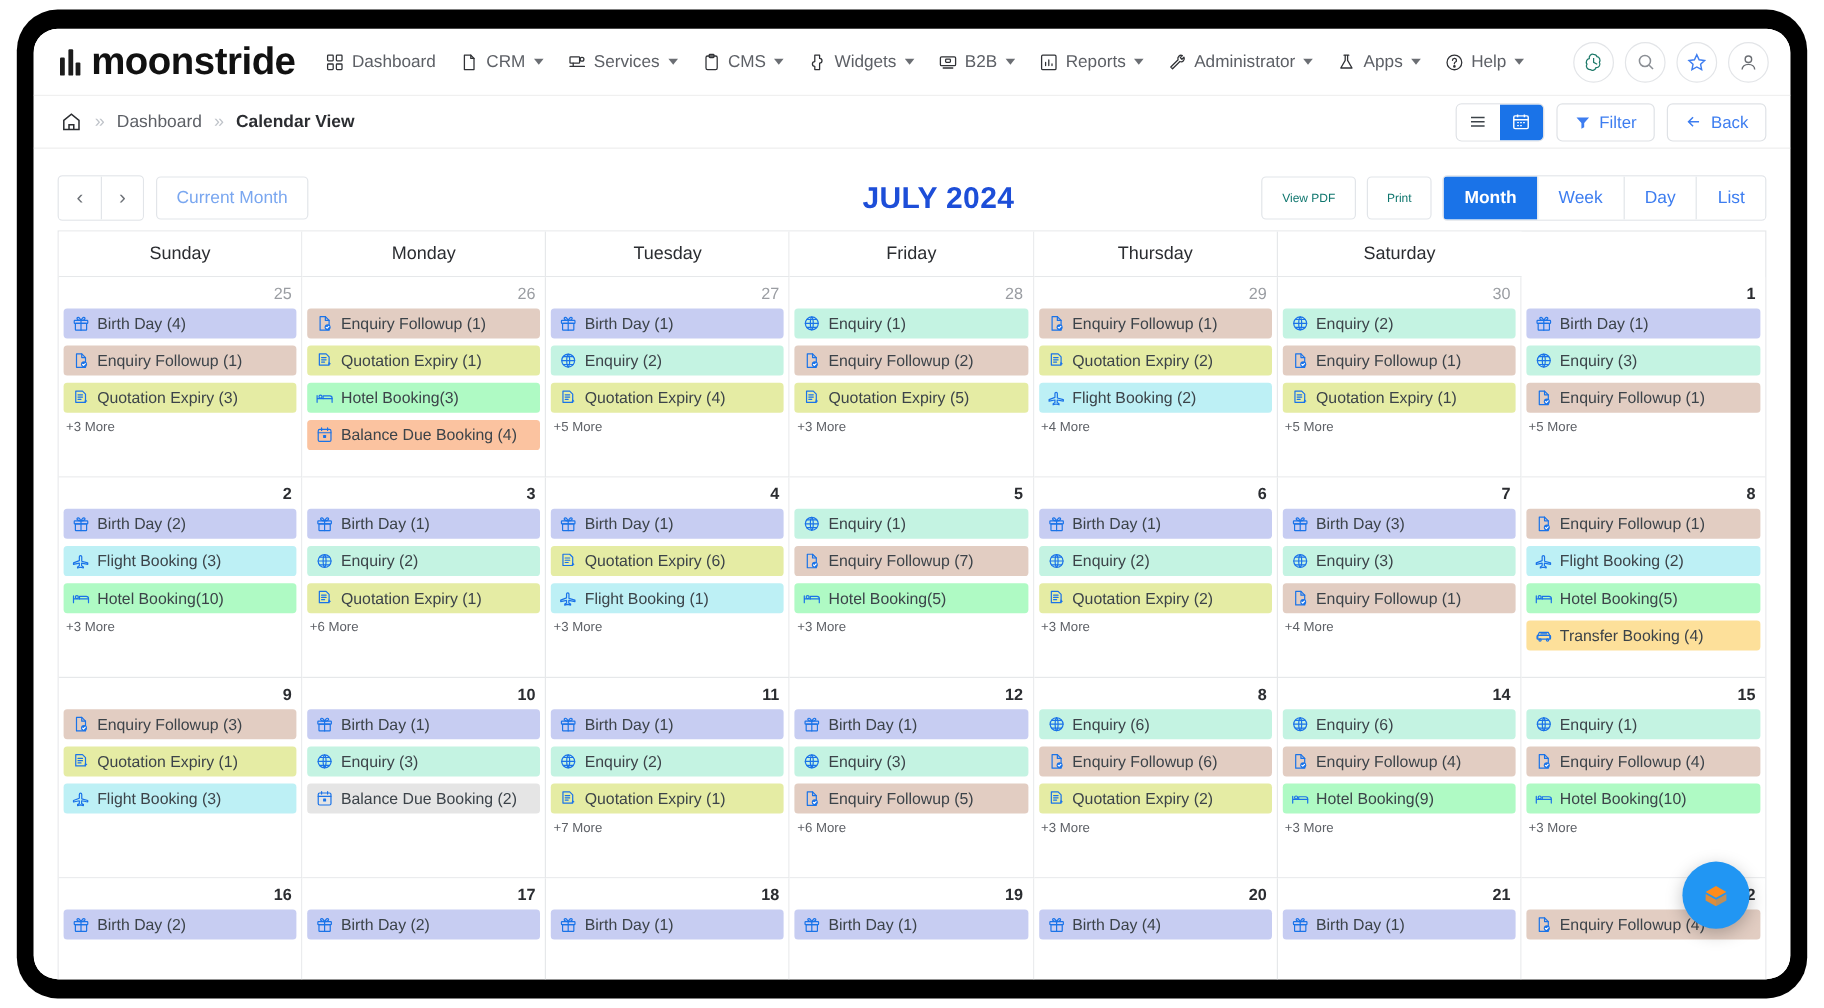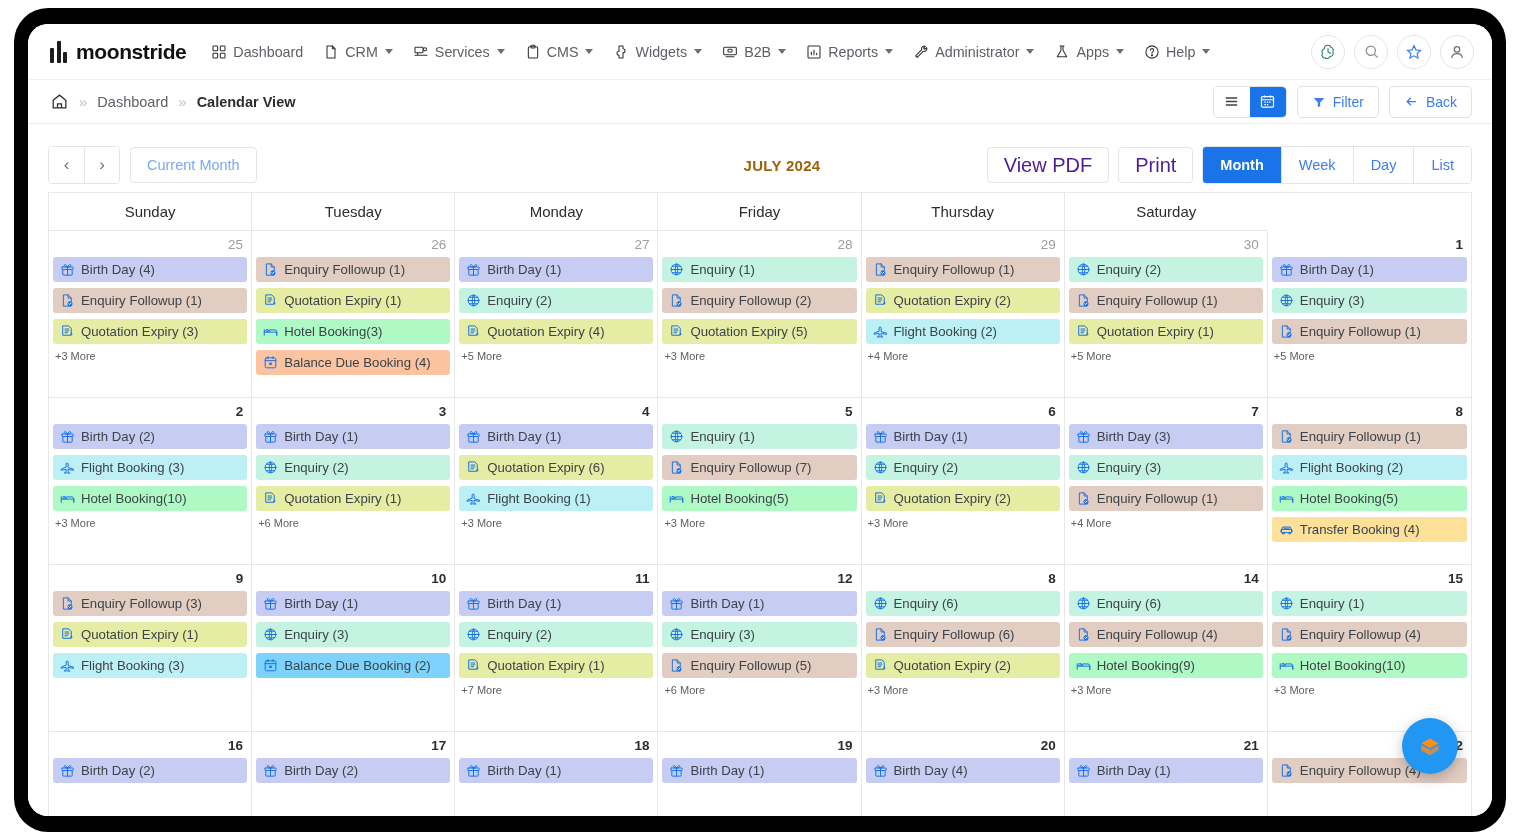--- a/index.html
+++ b/index.html
@@ -39,21 +39,21 @@
     border-bottom: 1px solid #f0f0f0;
   }
   .brand {
     display: flex; align-items: center; gap: 9px;
     margin-right: 16px;
   }
   .brand-mark { display: flex; align-items: flex-end; gap: 2.5px; height: 22px; }
   .brand-mark i { display: block; width: 4px; background: #1c1c1c; border-radius: 1px; }
   .bm1 { height: 15px; } .bm2 { height: 22px; } .bm3 { height: 11px; }
   .brand-name {
-    font-size: 21px; font-weight: 700; color: #111; letter-spacing: -0.4px;
+    font-size: 32px; font-weight: 700; color: #111; letter-spacing: -0.4px;
   }
   .navitems { display: flex; align-items: center; gap: 2px; flex: 1; }
   .navitem {
     display: flex; align-items: center; gap: 6px;
     padding: 6px 9px;
     font-size: 14.3px; color: #5d6066;
     cursor: pointer; white-space: nowrap;
   }
   .navitem .ic { display: flex; width: 16px; height: 16px; color: #303236; }
   .navitem svg { width: 100%; height: 100%; }
@@ -110,30 +110,30 @@
   }
   .arrows > div + div { border-left: 1px solid #e2e5e9; }
   .cur-month-btn {
     height: 36px; padding: 0 16px;
     border: 1px solid #e2e5e9; border-radius: 4px; background: #fff;
     display: flex; align-items: center;
     font-size: 14.5px; color: #7aa7f0; cursor: pointer;
   }
   .cal-title {
     position: absolute; left: 0; right: 0; text-align: center;
-    font-size: 15px; font-weight: 700; color: #a16207; letter-spacing: 0.3px;
+    font-size: 25px; font-weight: 700; color: #1d4ed8; letter-spacing: 0.3px;
     pointer-events: none;
     margin-left: 44px;
   }
   .tb-right { display: flex; align-items: center; gap: 9px; }
   .tb-btn {
     height: 36px; padding: 0 16px;
     border: 1px solid #e2e5e9; border-radius: 4px; background: #fff;
     display: flex; align-items: center;
-    font-size: 20px; color: #4c1d95; cursor: pointer;
+    font-size: 10px; color: #0f766e; cursor: pointer;
   }
   .viewgroup { display: flex; border: 1px solid #e2e5e9; border-radius: 4px; overflow: hidden; }
   .viewgroup > div {
     height: 36px; padding: 0 17px; background: #fff;
     display: flex; align-items: center;
     font-size: 14.5px; color: #3d7df0; cursor: pointer;
   }
   .viewgroup > div + div { border-left: 1px solid #e2e5e9; }
   .viewgroup > div.on { background: #1a73e8; color: #fff; font-weight: 600; }
 
@@ -389,22 +389,22 @@
               <div>Week</div>
               <div>Day</div>
               <div>List</div>
             </div>
       </div>
     </div>
 
     <div class="grid">
       <div class="dowrow" id="dowrow">
             <div class="dow">Sunday</div>
+            <div class="dow">Monday</div>
             <div class="dow">Tuesday</div>
-            <div class="dow">Monday</div>
             <div class="dow">Friday</div>
             <div class="dow">Thursday</div>
             <div class="dow">Saturday</div>
           </div>
       <div id="weeks">
             <div class="weekrow">
               <div class="daycell">
                 <div class="daynum">25</div>
                 <div class="ev" style="background: rgb(199, 205, 242);">
                   <span class="evic">
@@ -961,21 +961,21 @@
                 <div class="ev" style="background: rgb(196, 243, 226);">
                   <span class="evic">
                     <svg viewBox="0 0 24 24" width="15" height="15" fill="none" stroke="#1a73e8" stroke-width="1.6" stroke-linecap="round" stroke-linejoin="round">
                       <circle cx="12" cy="12" r="8.6"></circle>
                       <path d="M3.4 12h17.2M12 3.4c2.6 2.6 2.6 14.6 0 17.2-2.6-2.6-2.6-14.6 0-17.2z"></path>
                       <path d="M5.4 6.8h13.2M5.4 17.2h13.2"></path>
                     </svg>
                   </span>
                   <span>Enquiry (3)</span>
                 </div>
-                <div class="ev" style="background: #7dd3fc;">
+                <div class="ev" style="background: #e5e5e5;">
                   <span class="evic">
                     <svg viewBox="0 0 24 24" width="15" height="15" fill="none" stroke="#1a73e8" stroke-width="1.6" stroke-linecap="round" stroke-linejoin="round">
                       <rect x="3.5" y="4.5" width="17" height="16" rx="2"></rect>
                       <path d="M3.5 9h17M8 2.6v3.4M16 2.6v3.4"></path>
                       <rect x="10" y="12" width="4" height="4" rx="0.6" fill="#1a73e8" stroke="none"></rect>
                     </svg>
                   </span>
                   <span>Balance Due Booking (2)</span>
                 </div>
               </div>

